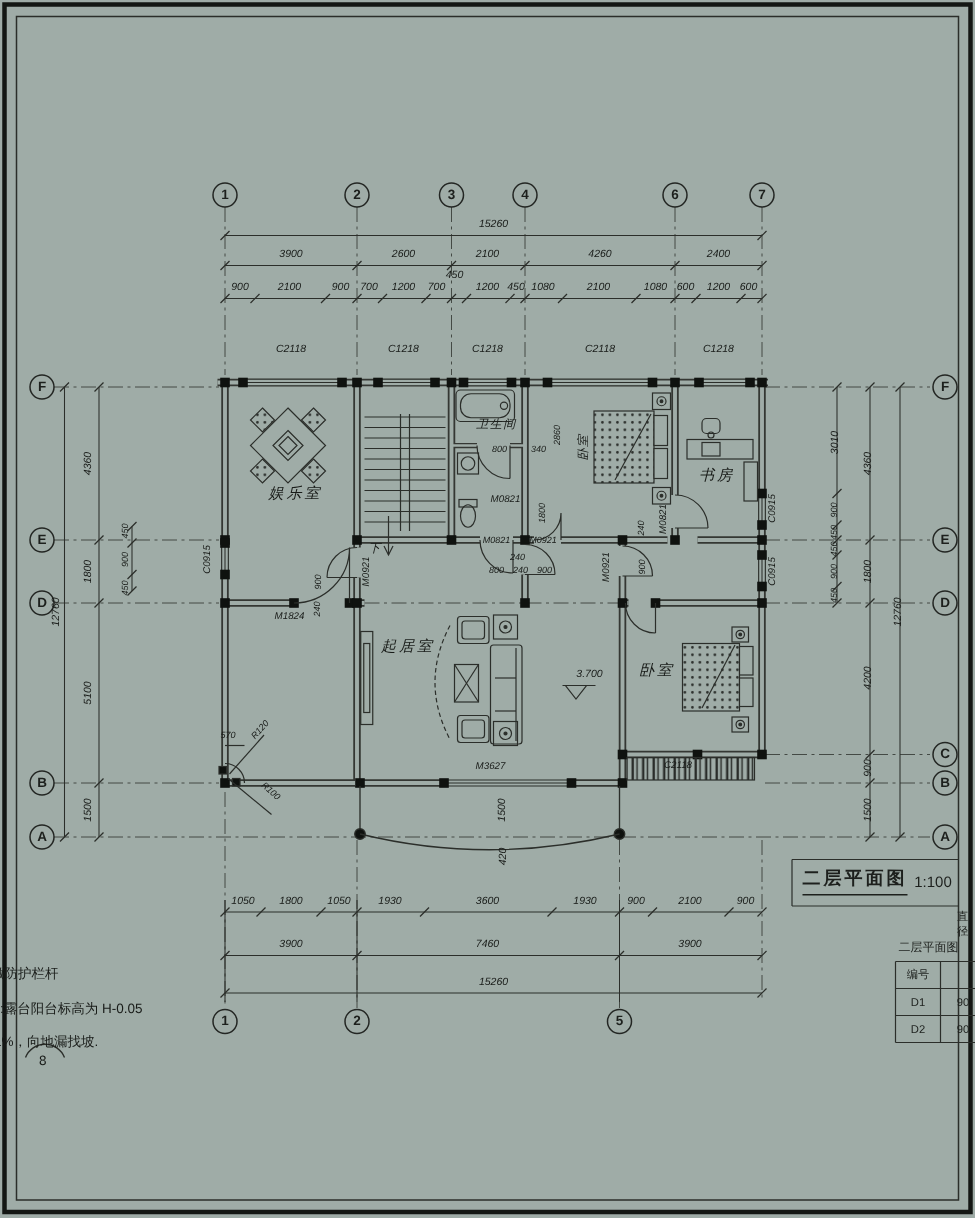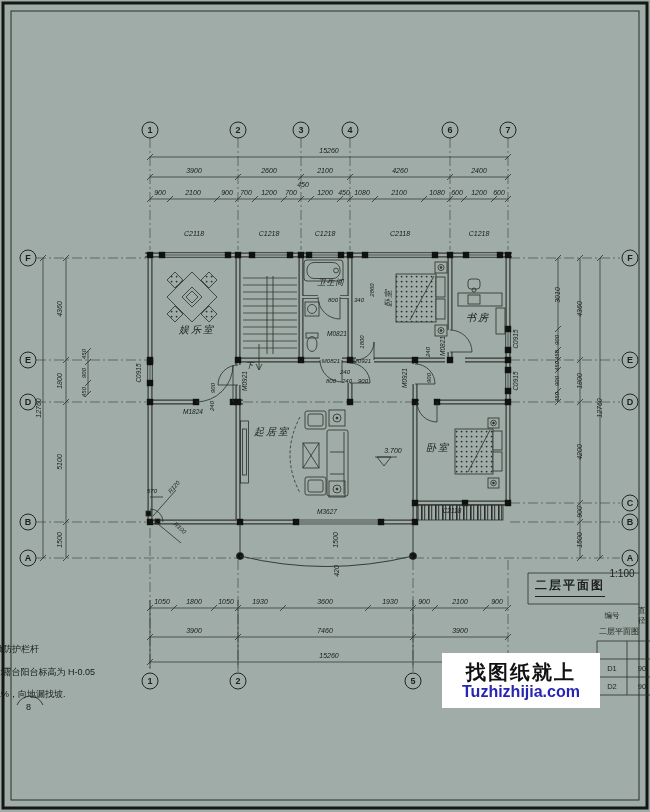--- a/index.html
+++ b/index.html
@@ -523,33 +523,29 @@
 <i class="l v s6" style="left:429px;top:378px">900</i>
 <i class="l v s6" style="left:428px;top:352px">240</i>
 <i class="l v" style="left:335px;top:540px">1500</i>
 <i class="l v" style="left:336px;top:571px">420</i>
 <i class="l s6" style="left:152px;top:491px">570</i>
 <i class="l s6" style="left:174px;top:487px;transform:translate(-50%,-50%) rotate(-48deg)">R120</i>
 <i class="l s6" style="left:180px;top:528px;transform:translate(-50%,-50%) rotate(42deg)">R100</i>
 <i class="l" style="left:393px;top:450px">3.700</i>
 
 <span class="title-cn" style="left:570px;top:587px">二层平面图</span>
-<span class="scale" style="left:622px;top:573px">1:100</span>
+<span class="scale" style="left:622px;top:589px">1:100</span>
 
 <span class="th" style="left:599px;top:626px">二层平面图</span>
-<span class="tc" style="left:612px;top:616px">编号</span>
+<span class="tc" style="left:612px;top:650px">编号</span>
 <span class="tc" style="left:642px;top:616px">直径</span>
 <span class="tc" style="left:612px;top:668px">D1</span>
 <span class="tc" style="left:642px;top:668px">90</span>
 <span class="tc" style="left:612px;top:686px">D2</span>
 <span class="tc" style="left:642px;top:686px">90</span>
 
 <span class="note" style="left:-6px;top:643px">做防护栏杆</span>
 <span class="note" style="left:-10px;top:666px">20:露台阳台标高为 H-0.05</span>
 <span class="note" style="left:-4px;top:688px">1%，向地漏找坡.</span>
 <span class="note" style="left:26px;top:702px">8</span>
 
-<div id="wm">
-  <span class="w1">找图纸就上</span>
-  <span class="w2">Tuzhizhijia.com</span>
+
 </div>
 
-</div>
-
 </body></html>

